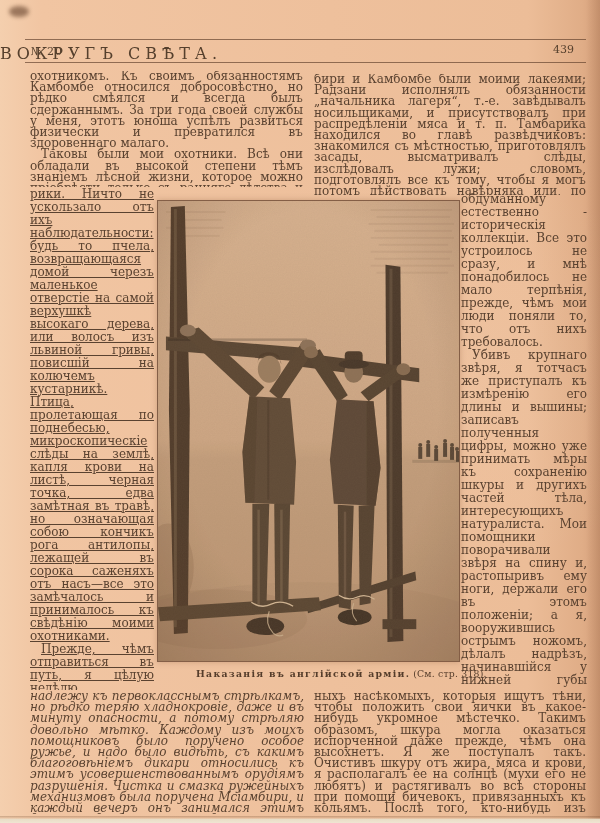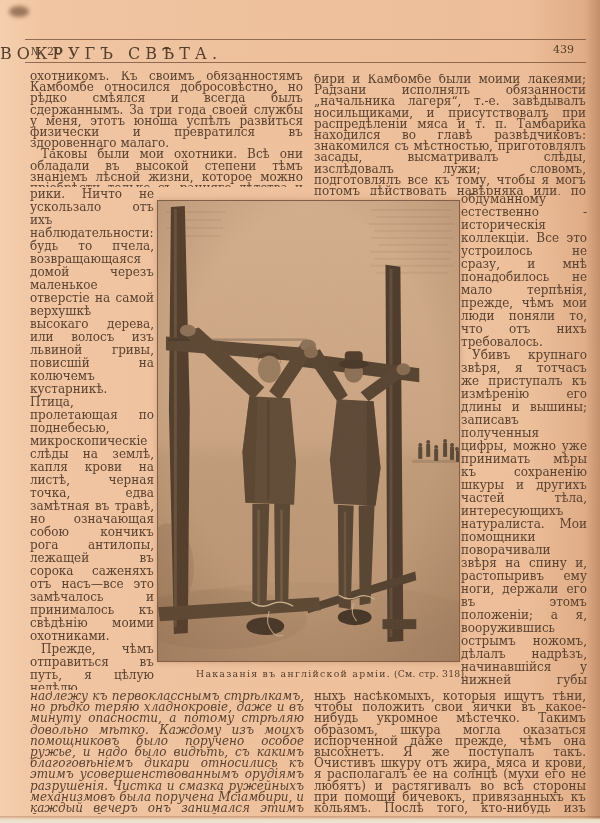--- a/index.html
+++ b/index.html
@@ -25,31 +25,31 @@
   .hdr-issue{position:absolute;left:31px;top:45px;font-size:11px;letter-spacing:1px;}
   .hdr-title{position:absolute;left:0;right:16px;top:44px;text-align:left;font-size:16px;letter-spacing:5px;}
   .hdr-page{position:absolute;right:26px;top:43px;font-size:11px;}
   .txt{position:absolute;font-size:12px;line-height:11.2px;text-align:justify;overflow:hidden;
        color:#5a4230;}
   .txt p{margin:0;}
   .txt p.ind{text-indent:11px;}
   .narrow{line-height:13px;word-spacing:1.5px;}
   #block-left-top{left:30px;top:71px;width:273px;height:116px;}
   #block-right-top{left:314px;top:74px;width:272px;height:121px;}
-  #block-left-narrow{left:30px;top:188px;width:124px;height:502px;}
+  #block-left-narrow{left:30px;top:188px;width:124px;height:502px;text-decoration:underline;}
   #block-right-narrow{left:461px;top:193px;width:126px;height:497px;}
   #block-left-bottom{left:30px;top:691px;width:274px;height:123px;font-style:italic;}
   #block-right-bottom{left:314px;top:691px;width:272px;height:123px;}
   .figure{position:absolute;left:157px;top:200px;width:303px;height:462px;
     border:1px solid rgba(96,62,42,0.75);box-sizing:border-box;
     box-shadow:0 0 6px rgba(100,60,35,0.25);}
   .figure svg{display:block;width:100%;height:100%;}
   .caption{position:absolute;left:150px;top:668px;width:317px;text-align:center;
     font-size:9.3px;color:#553d2b;white-space:nowrap;}
-  .cap-title{font-weight:normal;letter-spacing:1.3px;margin-left:46px;}
+  .cap-title{font-weight:bold;letter-spacing:1.3px;margin-left:46px;}
   .cap-ref{letter-spacing:0.2px;}
 </style>
 </head>
 <body>
 
 <div class="page">
 
   <div class="corner-smudge"></div>
   <div class="edge-shadow-right"></div>
 

